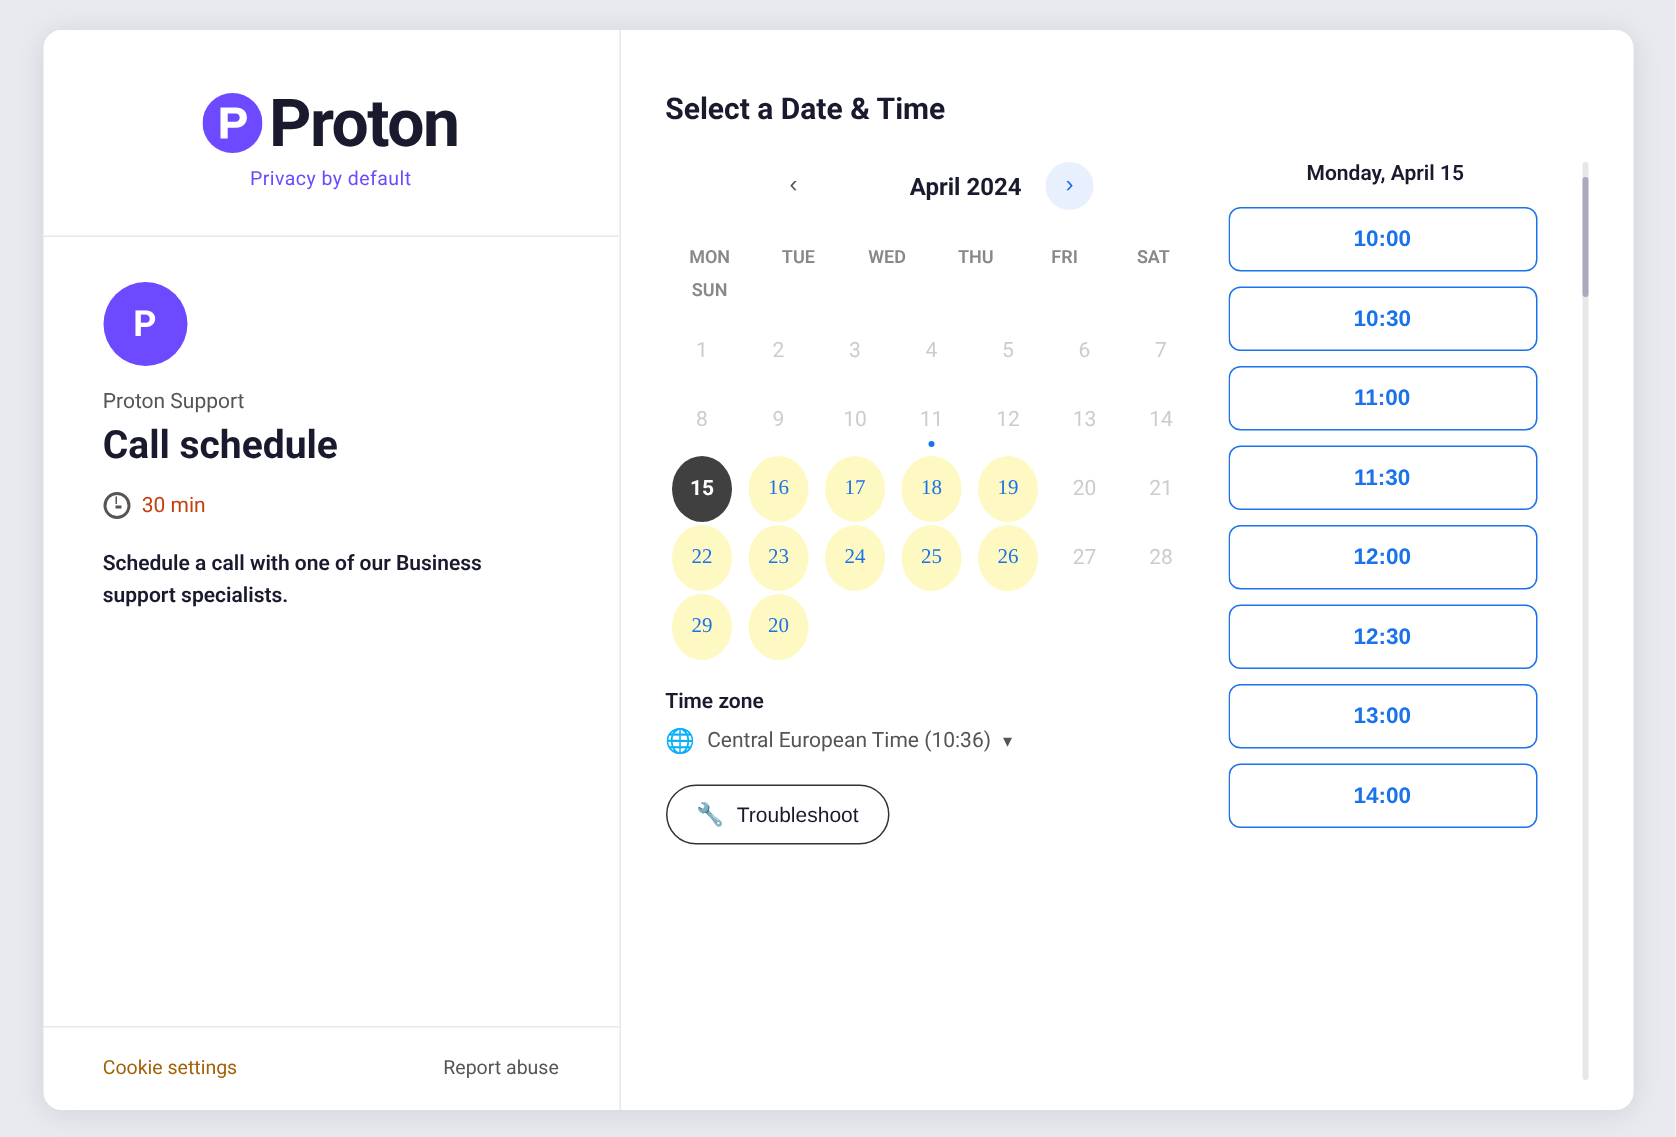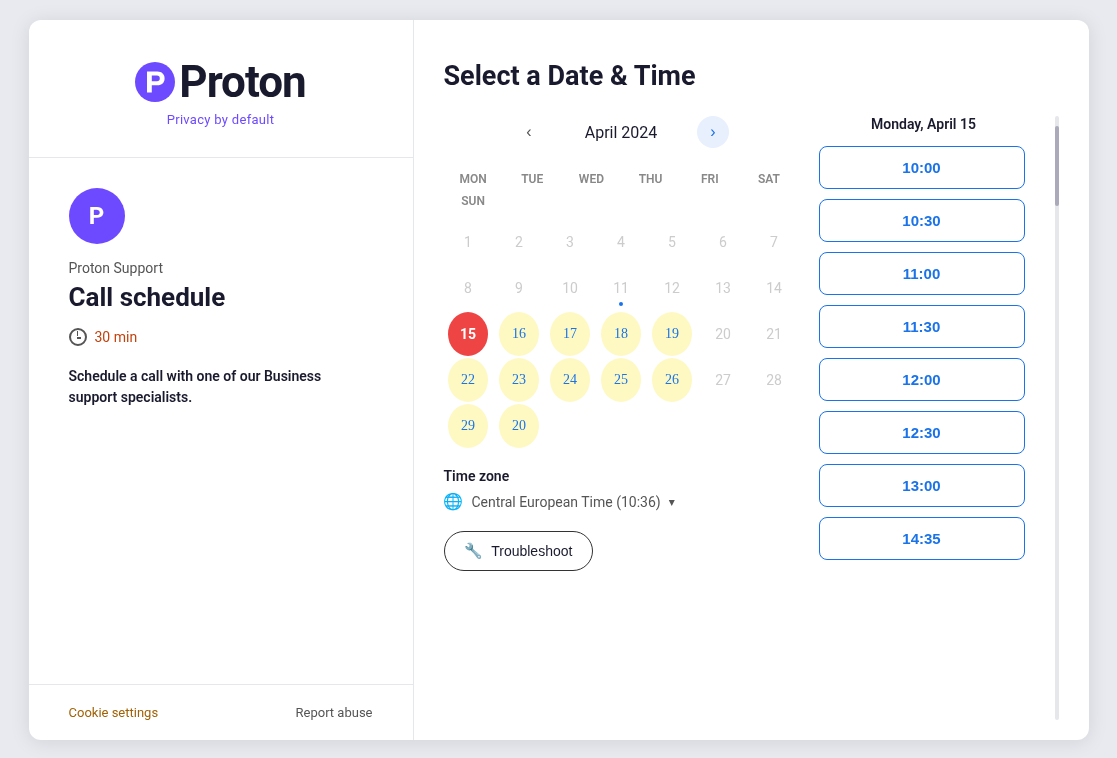--- a/index.html
+++ b/index.html
@@ -161,21 +161,21 @@
     }
     
     .right-panel {
       flex: 1;
       display: flex;
       flex-direction: column;
       padding: 40px 30px 20px;
       overflow: hidden;
     }
     .select-title {
-      font-size: 27px;
+      font-size: 20px;
       font-weight: 700;
       color: #1a1a2e;
       margin-bottom: 24px;
     }
     .calendar-timeslots {
       display: flex;
       gap: 20px;
       flex: 1;
     }
     .calendar-section {
@@ -200,24 +200,24 @@
       justify-content: center;
       color: #555;
       font-size: 16px;
     }
     .nav-btn.active {
       background: #e8f0fe;
       color: #1a73e8;
     }
     .month-label {
       font-size: 16px;
-      font-weight: 400;
+      font-weight: 700;
       color: #1a1a2e;
       min-width: 120px;
-      text-align: center;
+      text-align: right;
     }
     .calendar-grid {
       width: 100%;
     }
     .calendar-header {
       display: grid;
       grid-template-columns: repeat(6, 1fr);
       margin-bottom: 8px;
     }
     .day-name {
@@ -249,21 +249,21 @@
     }
     .cal-day.available {
       color: #1a73e8;
       background: #fef9c3;
       cursor: pointer;
       border-radius: 50%;
       font-weight: 500;
       font-family: Liberation Serif, serif;
     }
     .cal-day.selected {
-      background: #ef4444;
+      background: #404040;
       color: #fff;
       font-weight: 700;
       border-radius: 50%;
       cursor: pointer;
     }
     .cal-day.has-dot {
       position: relative;
     }
     .cal-day.has-dot::after {
       content: '';
@@ -506,21 +506,21 @@
       <div class="timeslots-section">
         <div class="selected-date-label">Monday, April 15</div>
         <div class="timeslots-list" id="timeslots-list">
         <button class="timeslot-btn">10:00</button>
             <button class="timeslot-btn">10:30</button>
             <button class="timeslot-btn">11:00</button>
             <button class="timeslot-btn">11:30</button>
             <button class="timeslot-btn">12:00</button>
             <button class="timeslot-btn">12:30</button>
             <button class="timeslot-btn">13:00</button>
-            <button class="timeslot-btn">14:35</button>
+            <button class="timeslot-btn">14:00</button>
           </div>
       </div>
 
       <div class="scroll-indicator">
         <div class="scroll-thumb"></div>
       </div>
     </div>
   </div>
 </div>
 

